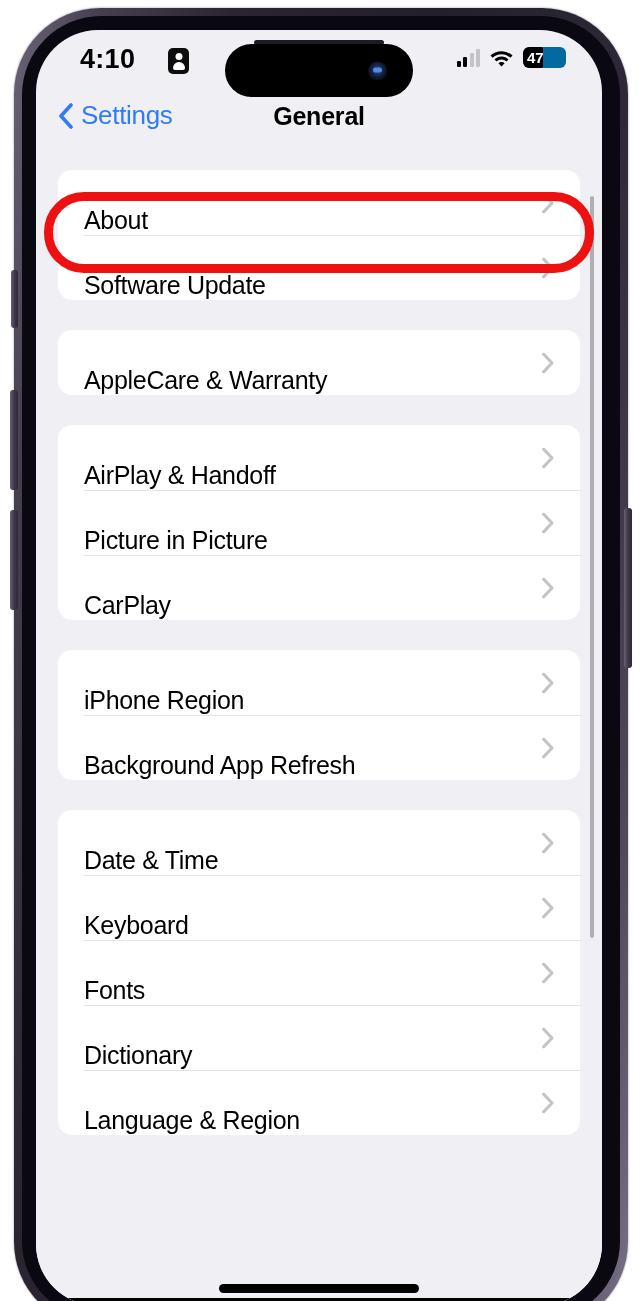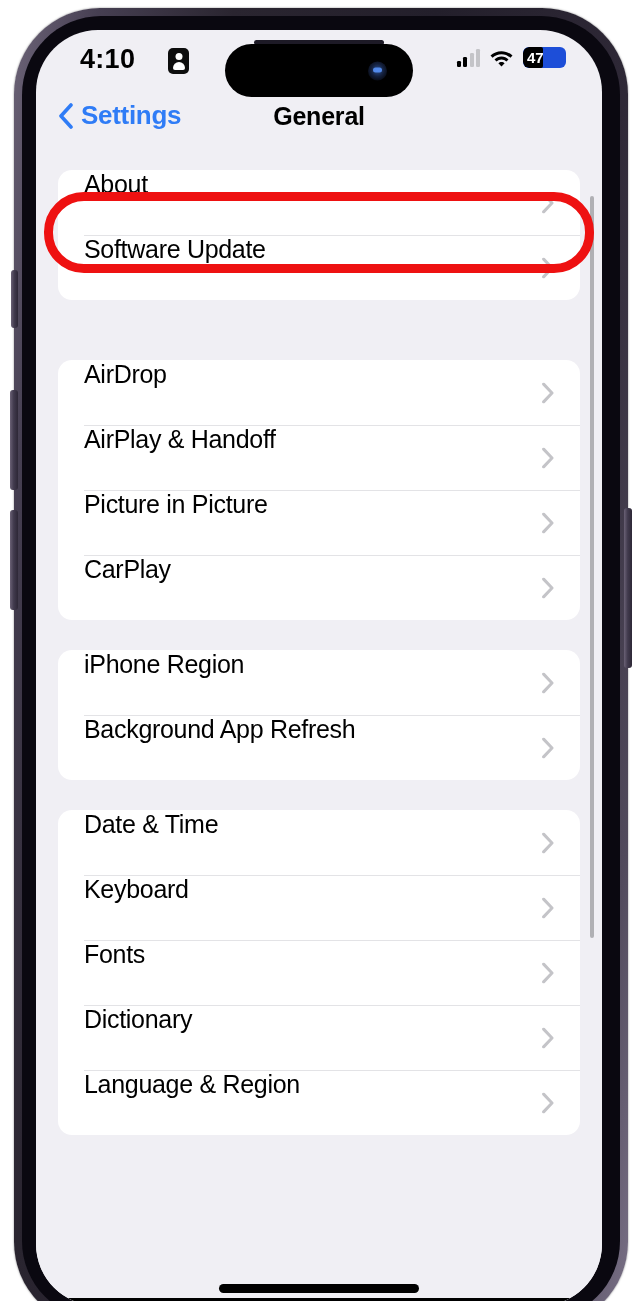--- a/index.html
+++ b/index.html
@@ -99,21 +99,21 @@
   .sig-bars { display:flex; align-items:flex-end; gap:2.5px; height:19px; }
   .sig-bars i { width:4px; border-radius:1.2px; background:#c4c4c8; display:block; }
   .sig-bars i.on { background:#000; }
   .sig-bars i:nth-child(1){ height:6px; }
   .sig-bars i:nth-child(2){ height:10px; }
   .sig-bars i:nth-child(3){ height:14px; }
   .sig-bars i:nth-child(4){ height:18px; }
   #wifi-icon { width:25px; height:19px; position:relative; }
   #battery {
     position:relative; width:43px; height:21px;
-    border-radius:6px; background:#1d4ed8; overflow:hidden;text-align:right;
+    border-radius:6px; background:#0369a1; overflow:hidden;text-align:right;
   }
   #battery-fill {
     position:absolute; left:0; top:0; bottom:0; width:62%;
     background:#000; border-radius:6px 2px 2px 6px;
   }
   #battery-text {
     position:absolute; left:0; top:0; right:0; bottom:0;
     display:flex; align-items:center; justify-content:flex-start;
     padding-left:4px;
     font-size:15px; font-weight:bold; color:#fff; letter-spacing:-.2px;
@@ -121,21 +121,20 @@
   }
 
   
   #nav-bar {
     position:absolute; left:0; top:62px; width:566px; height:56px;
   }
   #back-button {
     position:absolute; left:22px; top:8px;
     display:flex; align-items:center; gap:8px;
     cursor:pointer;
-    font-weight:bold;
   }
   #back-chevron { width:15px; height:26px; }
   #back-label {
     font-size:26px; color:#2f7cf6; letter-spacing:-.3px;
   }
   #nav-title {
     position:absolute; left:0; right:0; top:10px;
     text-align:center; font-size:25px; font-weight:bold;
     color:#000; letter-spacing:-.2px;
   }
@@ -147,21 +146,21 @@
   }
   .group {
     margin:0 22px;
     background:#ffffff;
     border-radius:14px;
     overflow:hidden;
   }
   .row {
     position:relative;
     height:65px;
-    display:flex; align-items:flex-start;
+    display:flex; align-items:flex-end;
     padding-left:26px; padding-right:24px;
     cursor:pointer;
   }
   .row + .row::before {
     content:"";
     position:absolute; left:26px; right:0; top:0;
     height:1px; background:#e3e3e6;
   }
   .row-label {
     font-size:25px; color:#000; letter-spacing:-.3px;
@@ -276,28 +275,30 @@
                 </svg></span>
             </div>
             <div class="row">
               <span class="row-label">Software Update</span>
               <span class="row-chevron"><svg viewBox="0 0 12 21" width="12" height="21">
                   <path d="M1.6 1.6 L10 10.5 L1.6 19.4" stroke="#c4c4c8" stroke-width="3" fill="none" stroke-linecap="round" stroke-linejoin="round"></path>
                 </svg></span>
             </div>
           </div>
           <div class="gap-lg"></div>
+          <div class="group">
+            <div class="row">
+              <span class="row-label">AppleCare &amp; Warranty</span>
+              <span class="row-chevron"><svg viewBox="0 0 12 21" width="12" height="21">
+                  <path d="M1.6 1.6 L10 10.5 L1.6 19.4" stroke="#c4c4c8" stroke-width="3" fill="none" stroke-linecap="round" stroke-linejoin="round"></path>
+                </svg></span>
+            </div>
+          </div>
           <div class="gap-lg"></div>
           <div class="group">
-            <div class="row">
-              <span class="row-label">AirDrop</span>
-              <span class="row-chevron"><svg viewBox="0 0 12 21" width="12" height="21">
-                  <path d="M1.6 1.6 L10 10.5 L1.6 19.4" stroke="#c4c4c8" stroke-width="3" fill="none" stroke-linecap="round" stroke-linejoin="round"></path>
-                </svg></span>
-            </div>
             <div class="row">
               <span class="row-label">AirPlay &amp; Handoff</span>
               <span class="row-chevron"><svg viewBox="0 0 12 21" width="12" height="21">
                   <path d="M1.6 1.6 L10 10.5 L1.6 19.4" stroke="#c4c4c8" stroke-width="3" fill="none" stroke-linecap="round" stroke-linejoin="round"></path>
                 </svg></span>
             </div>
             <div class="row">
               <span class="row-label">Picture in Picture</span>
               <span class="row-chevron"><svg viewBox="0 0 12 21" width="12" height="21">
                   <path d="M1.6 1.6 L10 10.5 L1.6 19.4" stroke="#c4c4c8" stroke-width="3" fill="none" stroke-linecap="round" stroke-linejoin="round"></path>

